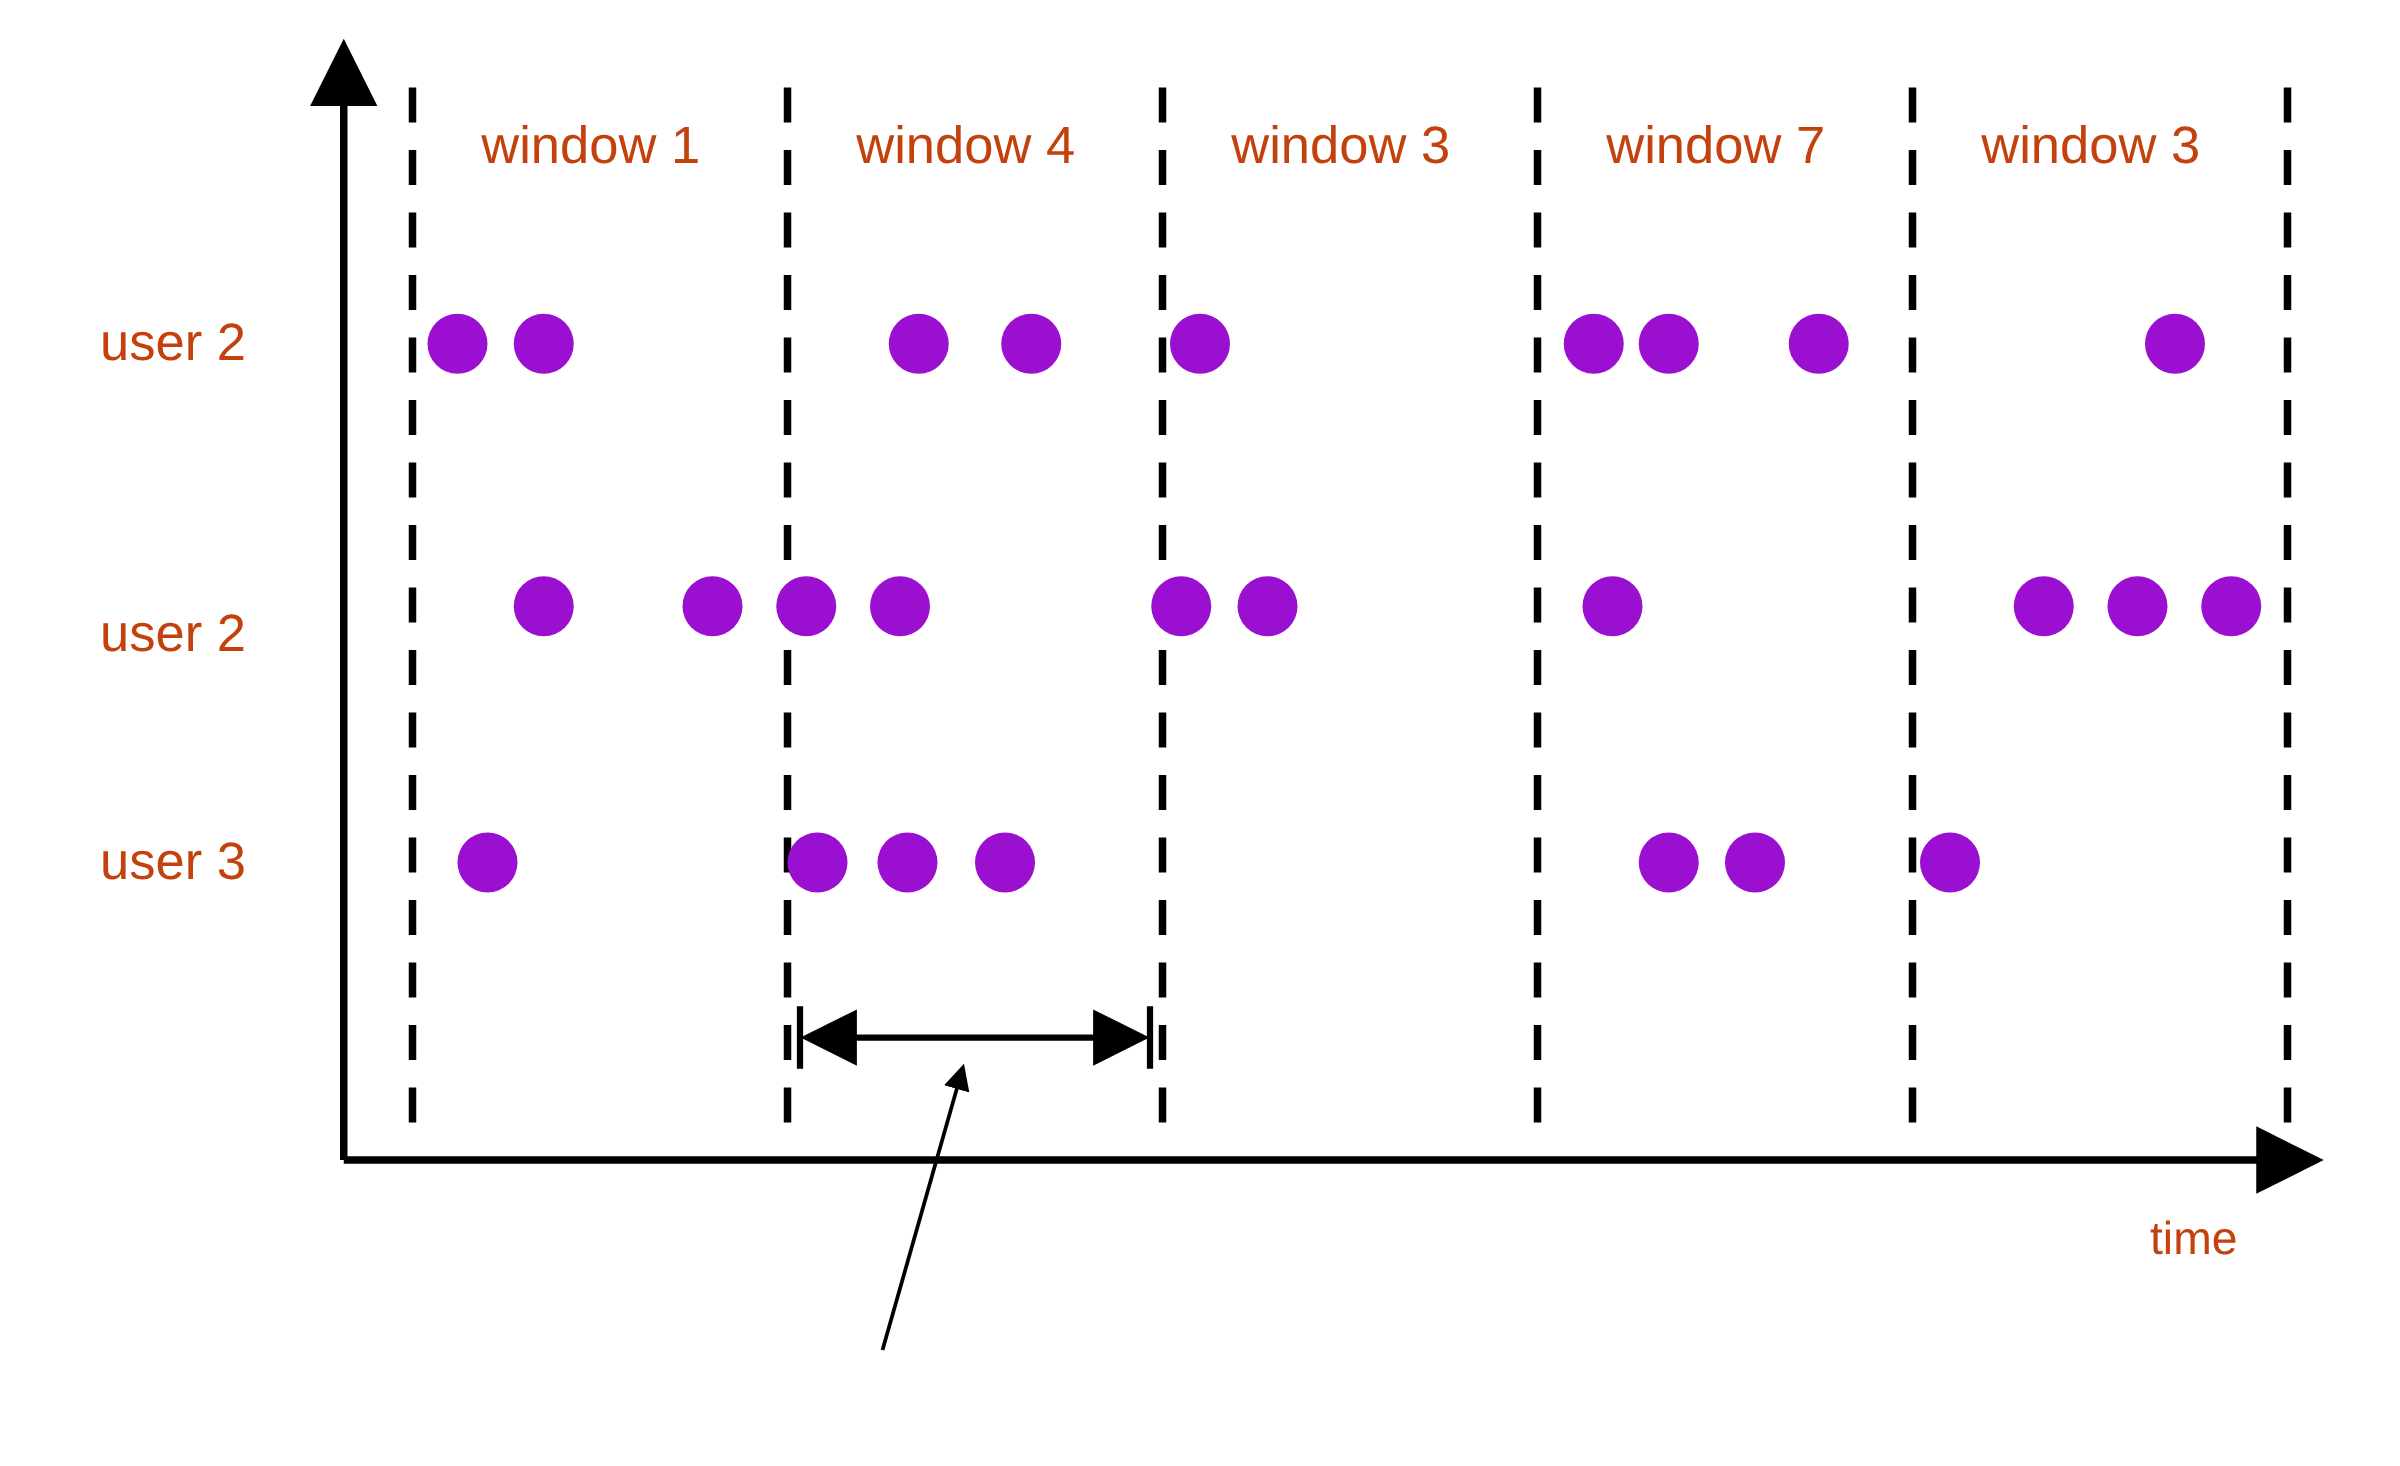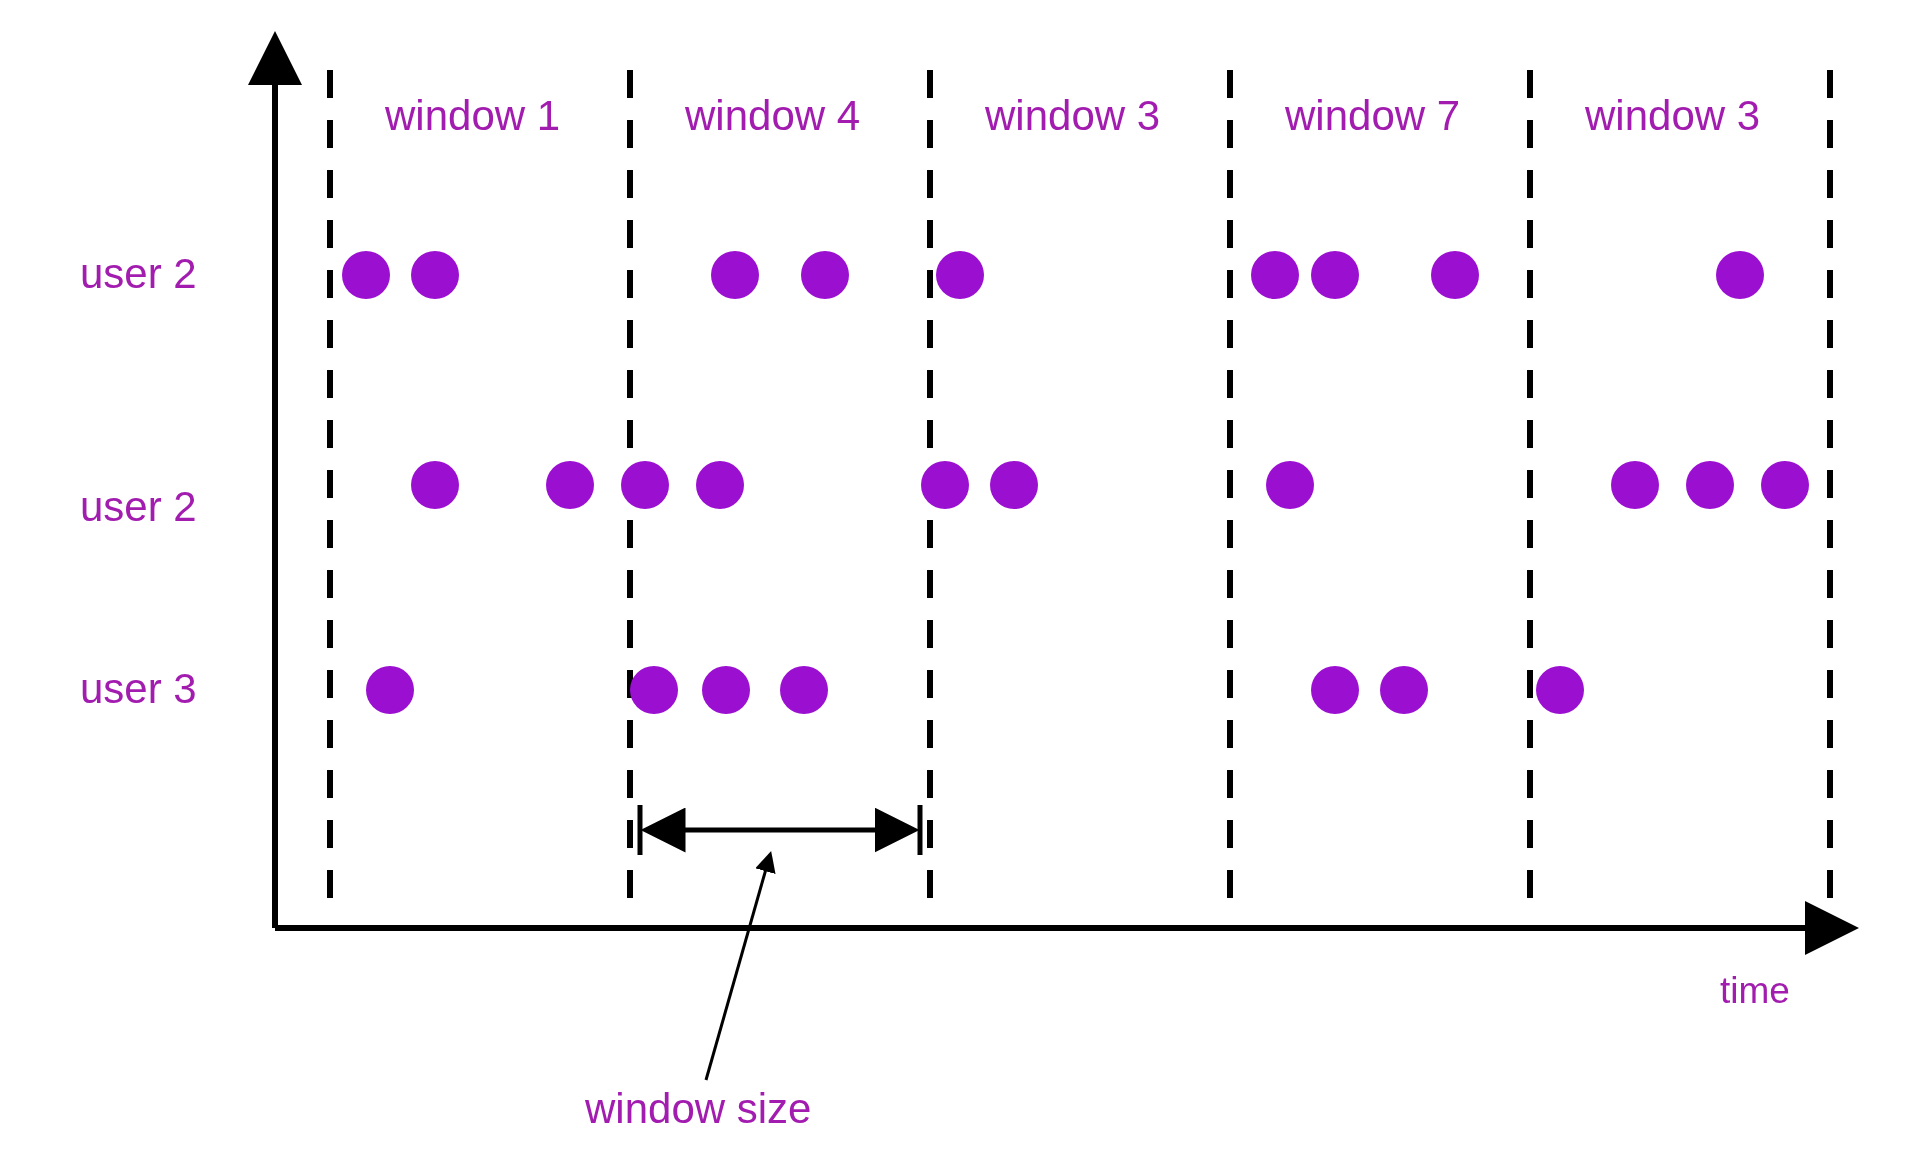--- a/index.html
+++ b/index.html
@@ -16,21 +16,21 @@
     height: 1173px;
   }
   svg.diagram {
     position: absolute;
     left: 0;
     top: 0;
   }
   .label {
     position: absolute;
     font-size: 42px;
-    color: #a21caf;
+    color: #c2410c;
     white-space: nowrap;
   }
 </style>
 </head>
 <body>
 
 <div class="stage">
 
   <svg class="diagram" width="1920" height="1173" viewBox="0 0 1920 1173">
     <defs>
@@ -101,15 +101,14 @@
   <div class="label" style="left:80px; top:665px;text-align:right;">user 3</div>
 
   <div class="label" style="left:385px; top:92px;">window 1</div>
   <div class="label" style="left:685px; top:92px;">window 4</div>
   <div class="label" style="left:985px; top:92px;">window 3</div>
   <div class="label" style="left:1285px; top:92px;">window 7</div>
   <div class="label" style="left:1585px; top:92px;">window 3</div>
 
   <div class="label" style="left:1720px; top:970px; font-size:37px;">time</div>
 
-  <div class="label" style="left:585px; top:1085px;">window size</div>
 
 </div>
 
 </body></html>

